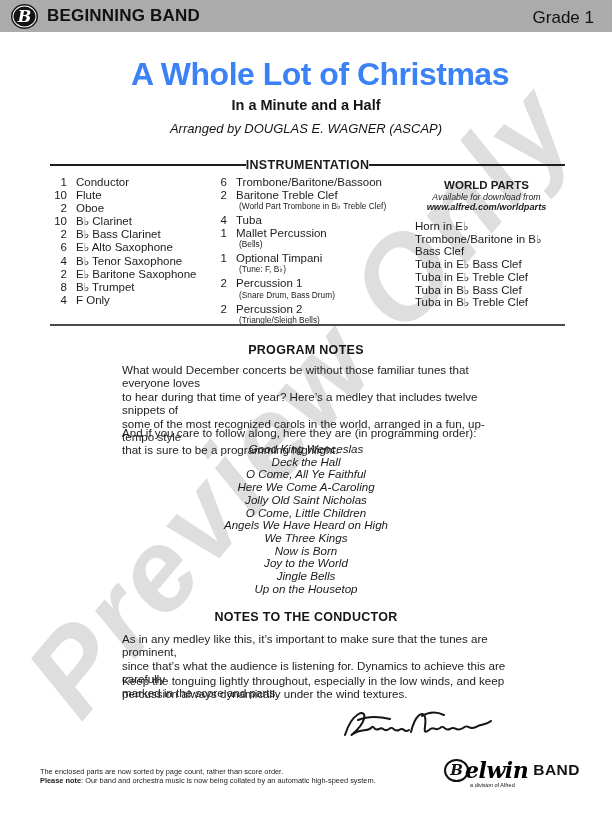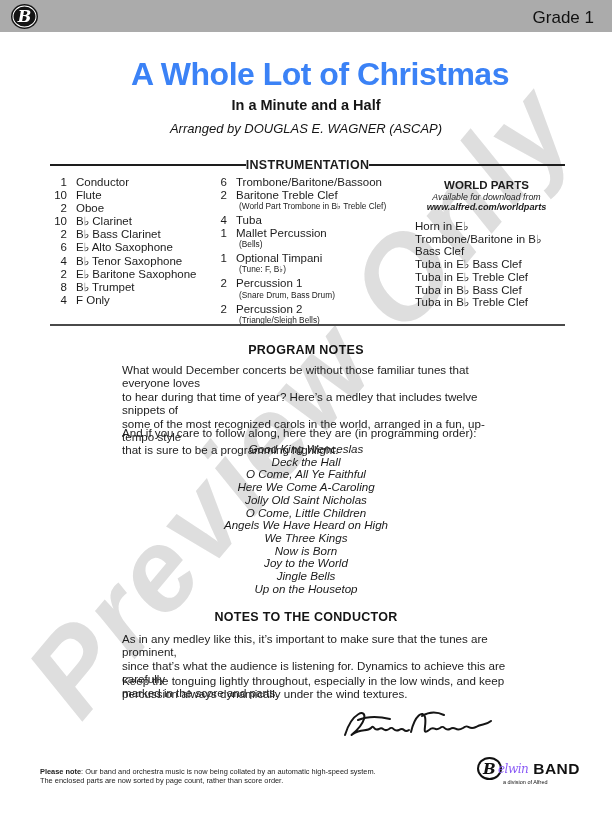--- a/index.html
+++ b/index.html
@@ -91,35 +91,36 @@
   
   .footer-note { position:absolute; left:40px; top:767px; font-size:7.4px; line-height:9.4px; color:#222; }
   .belwin { position:absolute; right:32px; top:757px; }
   .belwin-row { display:flex; align-items:center; }
   .belwin-circle {
     width:25px; height:23px; border-radius:50%;
     border:2.5px solid #111; color:#111; background:#fff;
     display:flex; align-items:center; justify-content:center;
     font-family:"DejaVu Serif",serif; font-style:italic; font-weight:bold; font-size:15px;
   }
-  .belwin-script { font-family:"DejaVu Serif",serif; font-style:italic; font-weight:normal;
-    font-size:12px; margin-left:-4px; letter-spacing:-.5px; color:#8b5cf6; }
+  .belwin-script { font-family:"DejaVu Serif",serif; font-style:italic; font-weight:bold;
+    font-size:22px; margin-left:-4px; letter-spacing:-.5px; color:#000000; }
   .belwin-band { font-weight:bold; font-size:15.5px; letter-spacing:.5px; margin-left:5px; color:#111; }
   .belwin-division { font-size:5.5px; color:#111; margin-left:26px; margin-top:-1px; }
 </style>
 </head>
 <body>
 
 <div class="page">
   <div class="watermark">Preview Only</div>
 
   <div class="content">
 
     <div class="topbar">
       <span class="b-oval">B</span>
+      <span class="brand-name">BEGINNING BAND</span>
       <span class="grade">Grade 1</span>
     </div>
 
     <div class="title">A Whole Lot of Christmas</div>
     <div class="subtitle">In a Minute and a Half</div>
     <div class="arranger">Arranged by DOUGLAS E. WAGNER (ASCAP)</div>
 
     <div class="inst-head">
       <span class="line"></span>
       <span class="label">INSTRUMENTATION</span>
@@ -252,22 +253,22 @@
         <g fill="none" stroke="#151515" stroke-width="2" stroke-linecap="round" stroke-linejoin="round">
           <path d="M7 33 C14 10 29 6 26 17 C23 27 9 36 15 32 C23 26 29 30 33 26 C37 22 35 30 41 27 C46 24 45 31 51 27 C56 23 55 31 61 28 C67 24 65 32 71 28"></path>
           <path d="M73 30 C77 13 85 8 87 15 C89 23 83 34 91 28 C97 23 96 30 102 26 C107 22 106 30 112 27 C118 23 117 31 125 26 C131 21 130 29 138 25 C144 21 147 24 153 19"></path>
           <path d="M20 18 C32 13 44 15 52 17"></path>
           <path d="M84 14 C92 9 100 10 106 13"></path>
         </g>
       </svg>
     </div>
 
     <div class="footer-note">
+      <div>The enclosed parts are now sorted by page count, rather than score order.</div>
       <div><b>Please note</b><span>: Our band and orchestra music is now being collated by an automatic high-speed system.</span></div>
-      <div>The enclosed parts are now sorted by page count, rather than score order.</div>
     </div>
 
     <div class="belwin">
       <div class="belwin-row">
         <span class="belwin-circle">B</span>
         <span class="belwin-script">elwin</span>
         <span class="belwin-band">BAND</span>
       </div>
       <div class="belwin-division">a division of Alfred</div>
     </div>

